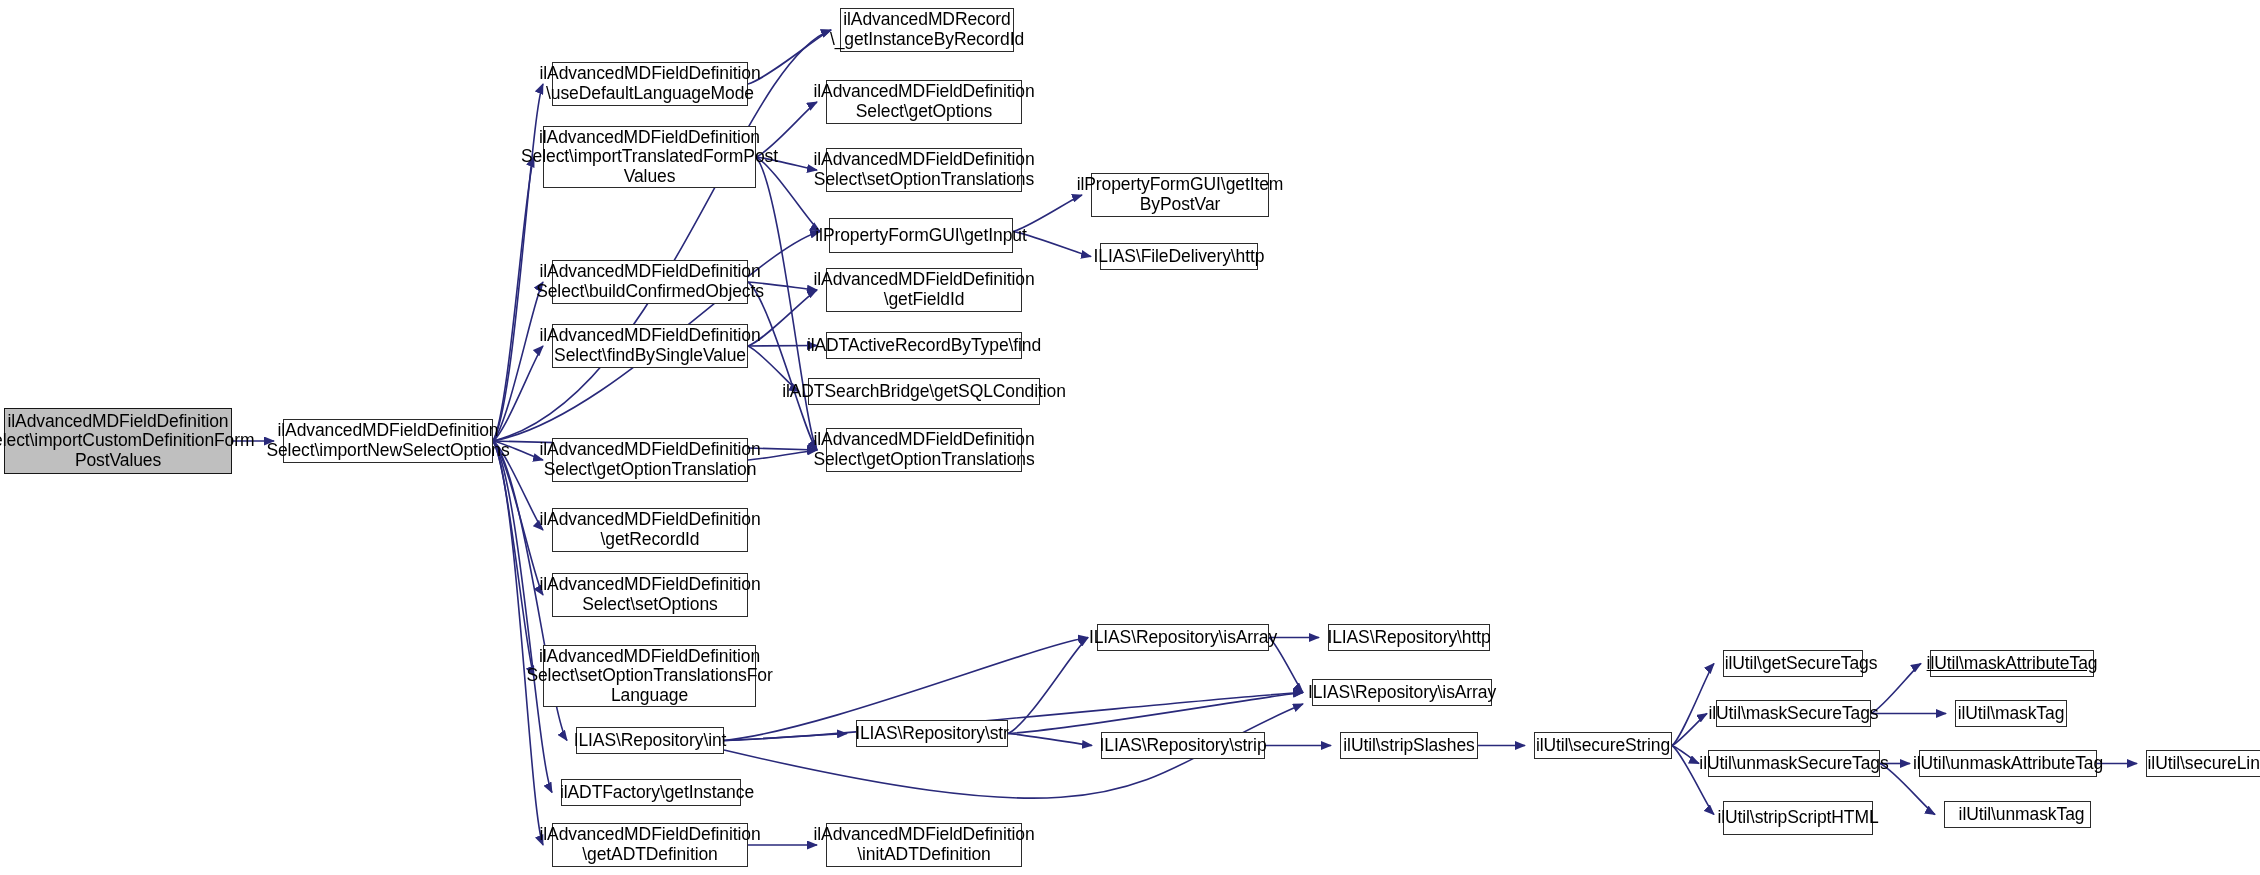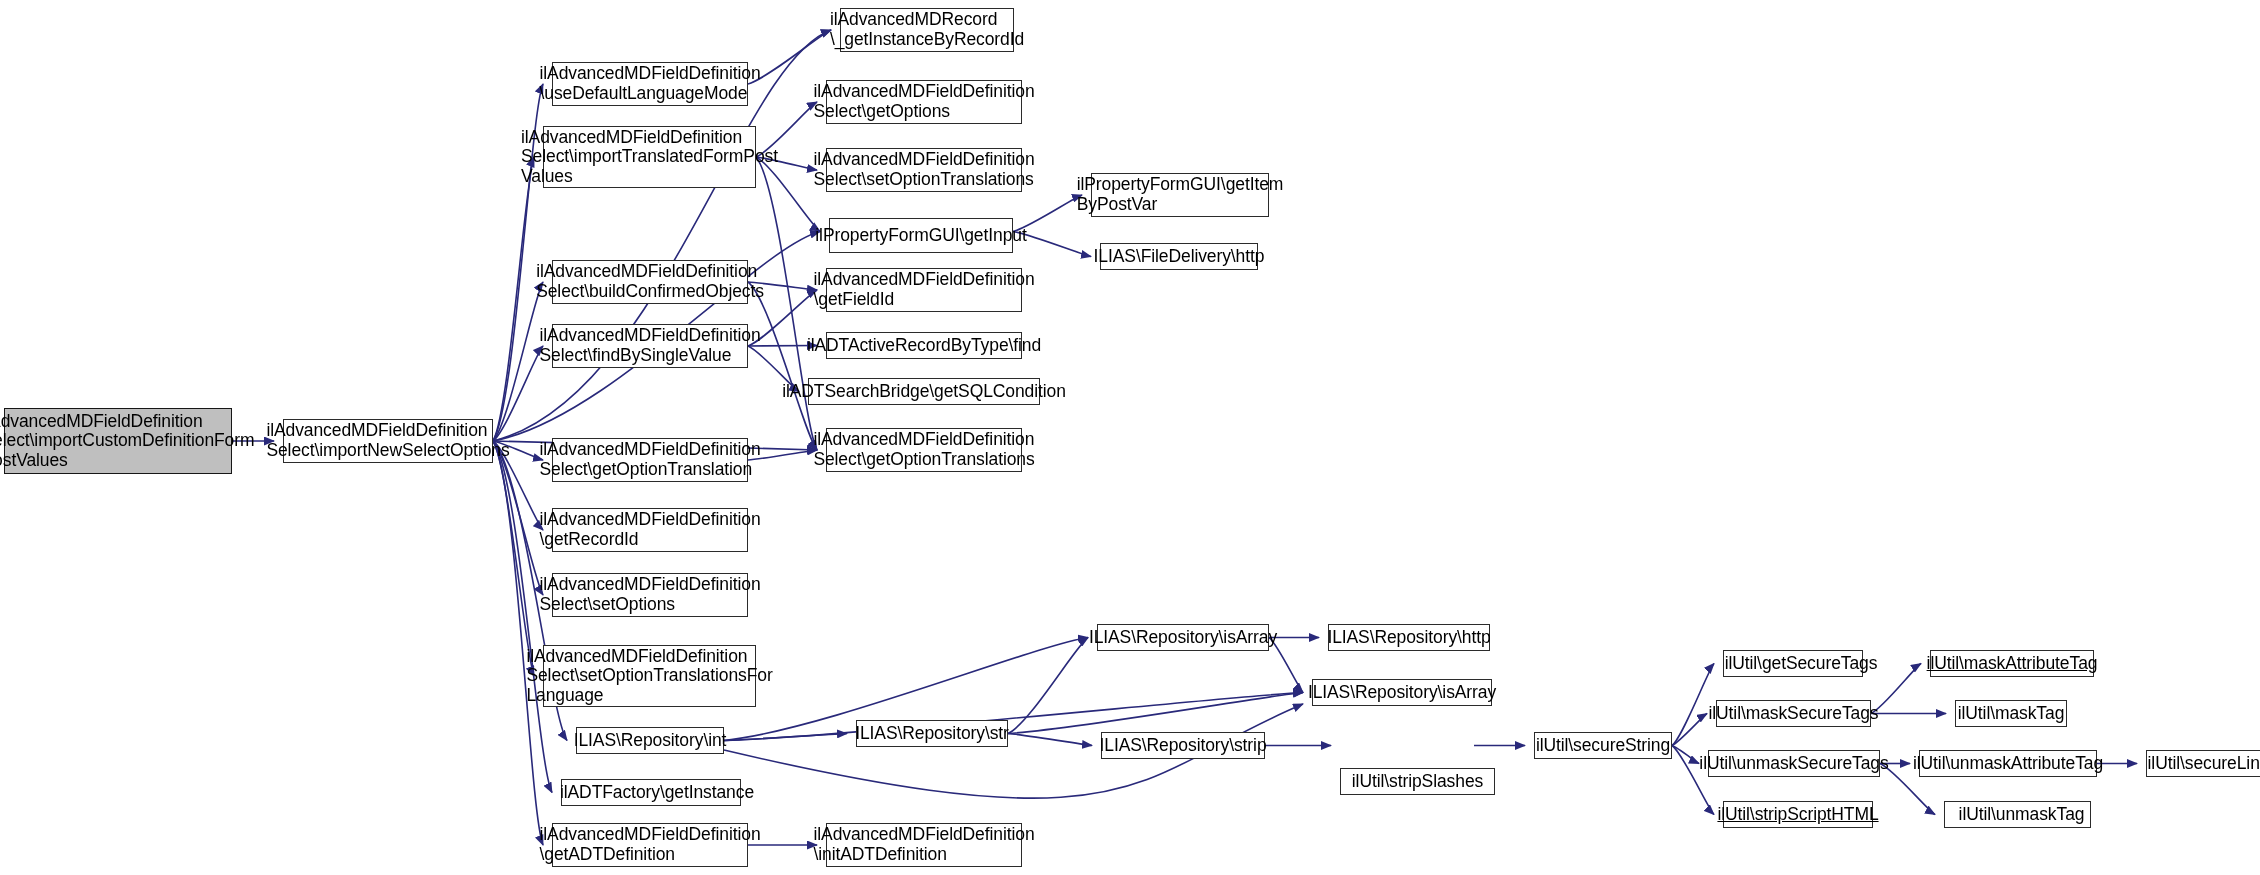--- a/index.html
+++ b/index.html
@@ -1,21 +1,21 @@
 <!DOCTYPE html>
 <html><head>
 <meta charset="utf-8">
 <style>
   html,body{margin:0;padding:0;background:#ffffff;}
   #stage{position:relative;width:2260px;height:875px;background:#ffffff;
          font-family:"Liberation Sans","DejaVu Sans",sans-serif;overflow:hidden;}
   #edges{position:absolute;left:0;top:0;width:2260px;height:875px;}
   .node{position:absolute;box-sizing:border-box;border:1.5px solid #2b2b2b;
         background:#ffffff;display:flex;align-items:center;justify-content:center;
-        text-align:left;line-height:1.12;color:#000;font-size:17.5px;
+        text-align:center;line-height:1.12;color:#000;font-size:17.5px;
         letter-spacing:-0.1px;white-space:pre-line;padding:0 4px;}
   .node.root{background:#bfbfbf;border-color:#161616;}
 </style>
 </head>
 <body>
 
 <div id="stage">
   <svg id="edges" viewBox="0 0 2260 875">
     <defs>
       <marker id="ah" markerWidth="11" markerHeight="9" refX="10" refY="4.5" orient="auto" markerUnits="userSpaceOnUse">
@@ -118,25 +118,25 @@
       <div class="node" style="left: 826px; top: 823px; width: 196px; height: 44px;">ilAdvancedMDFieldDefinition
 \initADTDefinition</div>
       <div class="node" style="left: 1091px; top: 173px; width: 178px; height: 44px;">ilPropertyFormGUI\getItem
 ByPostVar</div>
       <div class="node" style="left: 1100px; top: 243px; width: 158px; height: 27px;">ILIAS\FileDelivery\http</div>
       <div class="node" style="left: 1097px; top: 624px; width: 172px; height: 27px;">ILIAS\Repository\isArray</div>
       <div class="node" style="left: 1328px; top: 624px; width: 162px; height: 27px;">ILIAS\Repository\http</div>
       <div class="node" style="left: 1312px; top: 679px; width: 180px; height: 27px;">ILIAS\Repository\isArray</div>
       <div class="node" style="left: 856px; top: 720px; width: 152px; height: 27px;">ILIAS\Repository\str</div>
       <div class="node" style="left: 1101px; top: 732px; width: 164px; height: 27px;">ILIAS\Repository\strip</div>
-      <div class="node" style="left: 1340px; top: 732px; width: 155px; height: 27px; margin-top: 36px;">ilUtil\stripSlashes</div>
+      <div class="node" style="left: 1340px; top: 732px; width: 138px; height: 27px;">ilUtil\stripSlashes</div>
       <div class="node" style="left: 1534px; top: 732px; width: 138px; height: 27px;">ilUtil\secureString</div>
       <div class="node" style="left: 1723px; top: 650px; width: 140px; height: 27px; padding-left: 20px;">ilUtil\getSecureTags</div>
       <div class="node" style="left: 1716px; top: 700px; width: 155px; height: 27px;">ilUtil\maskSecureTags</div>
       <div class="node" style="left: 1708px; top: 750px; width: 172px; height: 27px;">ilUtil\unmaskSecureTags</div>
-      <div class="node" style="left: 1723px; top: 801px; width: 150px; height: 27px; text-decoration: underline;">ilUtil\stripScriptHTML</div>
+      <div class="node" style="left: 1723px; top: 801px; width: 150px; height: 34px;">ilUtil\stripScriptHTML</div>
       <div class="node" style="left: 1930px; top: 650px; width: 164px; height: 27px; text-decoration: underline;">ilUtil\maskAttributeTag</div>
       <div class="node" style="left: 1955px; top: 700px; width: 112px; height: 27px;">ilUtil\maskTag</div>
       <div class="node" style="left: 1919px; top: 750px; width: 178px; height: 27px;">ilUtil\unmaskAttributeTag</div>
       <div class="node" style="left: 1944px; top: 801px; width: 147px; height: 27px; padding-left: 12px;">ilUtil\unmaskTag</div>
       <div class="node" style="left: 2146px; top: 750px; width: 124px; height: 27px;">ilUtil\secureLink</div>
     </div>
 </div>
 
 </body></html>

